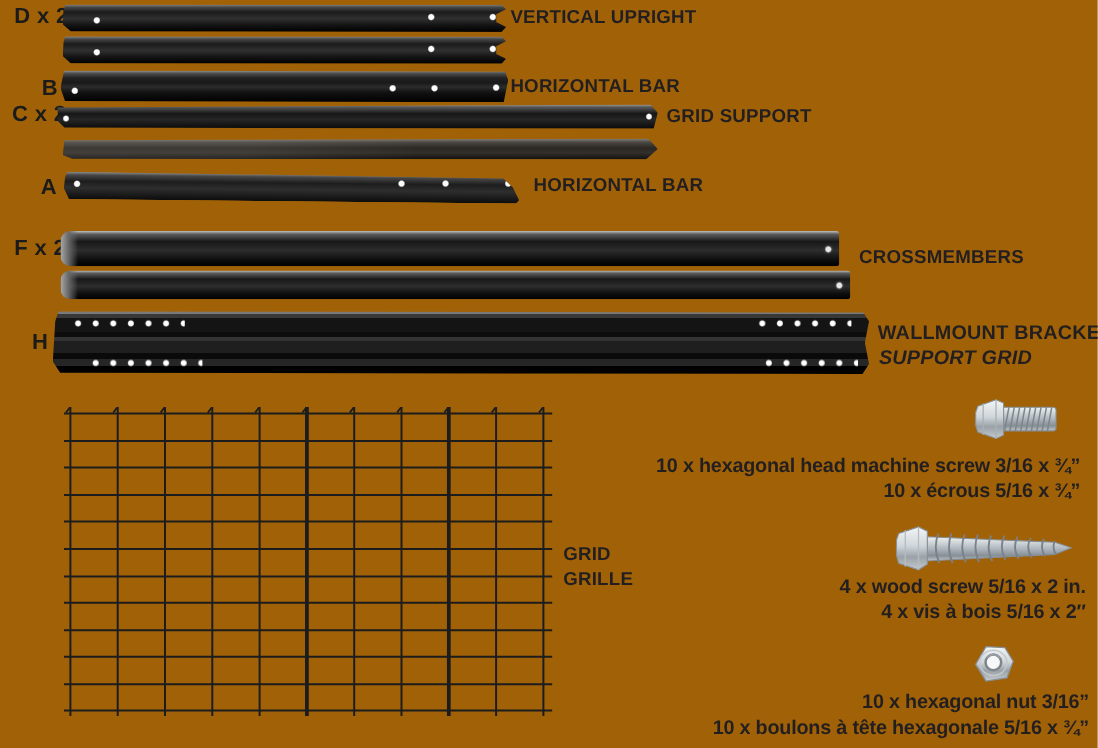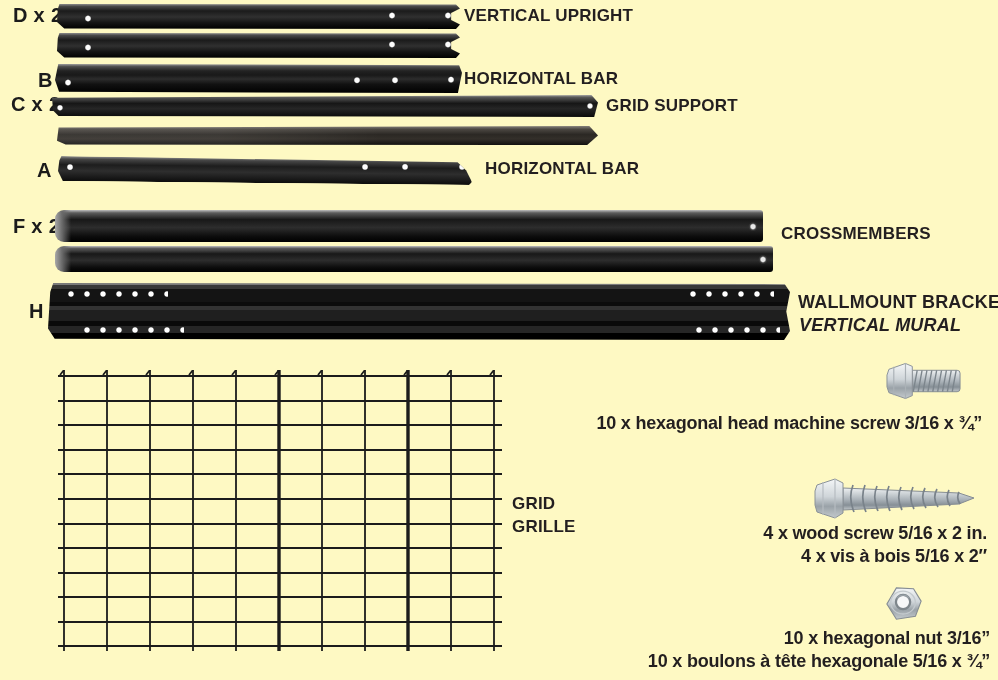--- a/index.html
+++ b/index.html
@@ -1,17 +1,17 @@
 <!DOCTYPE html>
 <html><head>
 <meta charset="utf-8">
 <style>
   html,body{margin:0;padding:0;background:#fff;}
   .canvas{
-    position:relative;width:998px;height:680px;background:#fef9c3;overflow:hidden;
+    position:relative;width:998px;height:680px;background:#a16207;overflow:hidden;
     font-family:"Liberation Sans",sans-serif;color:#231f20;
   }
   .part-label{
     position:absolute;font-weight:700;font-size:20px;line-height:22px;
     color:#1b1b1b;letter-spacing:.3px;white-space:nowrap;
   }
   .part-name{
     position:absolute;font-weight:700;font-size:17px;line-height:20px;
     color:#231f20;letter-spacing:.2px;white-space:nowrap;
   }
@@ -121,21 +121,21 @@
   <span class="part-name" style="left:781px;top:224px">CROSSMEMBERS</span>
 
   <span class="part-label" style="left:29px;top:300px">H</span>
   <div class="bar bar-h" style="left:48px;top:283px">
     <div class="hole-row" style="left:16px;top:6px;width:104px"></div>
     <div class="hole-row" style="left:638px;top:6px;width:88px"></div>
     <div class="hole-row" style="left:32px;top:42px;width:104px"></div>
     <div class="hole-row" style="left:644px;top:42px;width:88px"></div>
   </div>
   <span class="part-name" style="left:798px;top:292px;font-size:18px">WALLMOUNT BRACKET</span>
-  <span class="part-name fr" style="left:799px;top:315px;font-size:18px">VERTICAL MURAL</span>
+  <span class="part-name fr" style="left:799px;top:315px;font-size:18px">SUPPORT GRID</span>
 
   <svg class="svg-abs" style="left:58px;top:370px" width="445" height="282" viewBox="0 0 445 282">
     <g stroke="#1c1c1c" stroke-width="1.8" fill="none">
       <path d="M0 6H444 M0 31H444 M0 55H444 M0 80H444 M0 104H444 M0 129H444 M0 154H444 M0 178H444 M0 203H444 M0 227H444 M0 252H444 M0 276H444"></path>
       <path d="M6 0V281 M49 0V281 M92 0V281 M135 0V281 M178 0V281 M221 0V281 M264 0V281 M307 0V281 M350 0V281 M393 0V281 M436 0V281"></path>
       <path d="M221 0V281 M350 0V281" stroke-width="3.4"></path>
       <path d="M6 0l-4 5 M49 0l-4 5 M92 0l-4 5 M135 0l-4 5 M178 0l-4 5 M221 0l-4 5 M264 0l-4 5 M307 0l-4 5 M350 0l-4 5 M393 0l-4 5 M436 0l-4 5"></path>
     </g>
   </svg>
   <span class="part-name" style="left:512px;top:494px">GRID</span>
@@ -156,20 +156,21 @@
           <stop offset="1" stop-color="#c0c6ca"></stop>
       </linearGradient>
     </defs>
     <path d="M27 9 H73 Q76 9 76 12 V28 Q76 31 73 31 H27 Z" fill="url(#met2)" stroke="#868d93" stroke-width="1"></path>
     <path d="M32 9 L28 31 M37 9 L33 31 M42 9 L38 31 M47 9 L43 31 M52 9 L48 31 M57 9 L53 31 M62 9 L58 31 M67 9 L63 31 M72 9 L68 31" stroke="#7c858c" stroke-width="1.4" fill="none"></path>
     <path d="M3 8 L20 2 L27 5 L27 35 L20 38 L3 32 L1 26 L1 14 Z" fill="url(#met1)" stroke="#8b9298" stroke-width="1"></path>
     <path d="M8 5.5 V34.5 M20 2 V38" stroke="#aab1b6" stroke-width="1.2" fill="none"></path>
   </svg>
   <div class="hw-text" style="right:16px;top:412px">
     <div>10 x hexagonal head machine screw 3/16 x ¾”</div>
+    <div>10 x écrous 5/16 x ¾”</div>
   </div>
 
   <svg class="svg-abs" style="left:813px;top:475px" width="164" height="46" viewBox="0 0 164 46">
     <path d="M30 13 L146 18 L161 23 L146 29 L30 35 Z" fill="url(#met2)" stroke="#868d93" stroke-width="1"></path>
     <path d="M40 10 Q35 23 41 37 M52 10 Q47 23 53 37 M64 11 Q59 23 65 36 M76 11 Q71 23 77 36 M88 12 Q83 23 89 35 M100 12 Q95 23 101 34 M112 13 Q107 23 113 33 M124 14 Q119 23 125 32 M136 15 Q132 23 137 31 M146 17 Q143 23 147 29" stroke="#79828a" stroke-width="1.7" fill="none"></path>
     <path d="M4 10 L22 4 L30 8 L30 38 L22 43 L4 37 L2 30 L2 16 Z" fill="url(#met1)" stroke="#8b9298" stroke-width="1"></path>
     <path d="M10 7 V40 M22 4 V43" stroke="#b6bcc1" stroke-width="1.2" fill="none"></path>
   </svg>
   <div class="hw-text" style="right:11px;top:522px">
     <div>4 x wood screw 5/16 x 2 in.</div>

